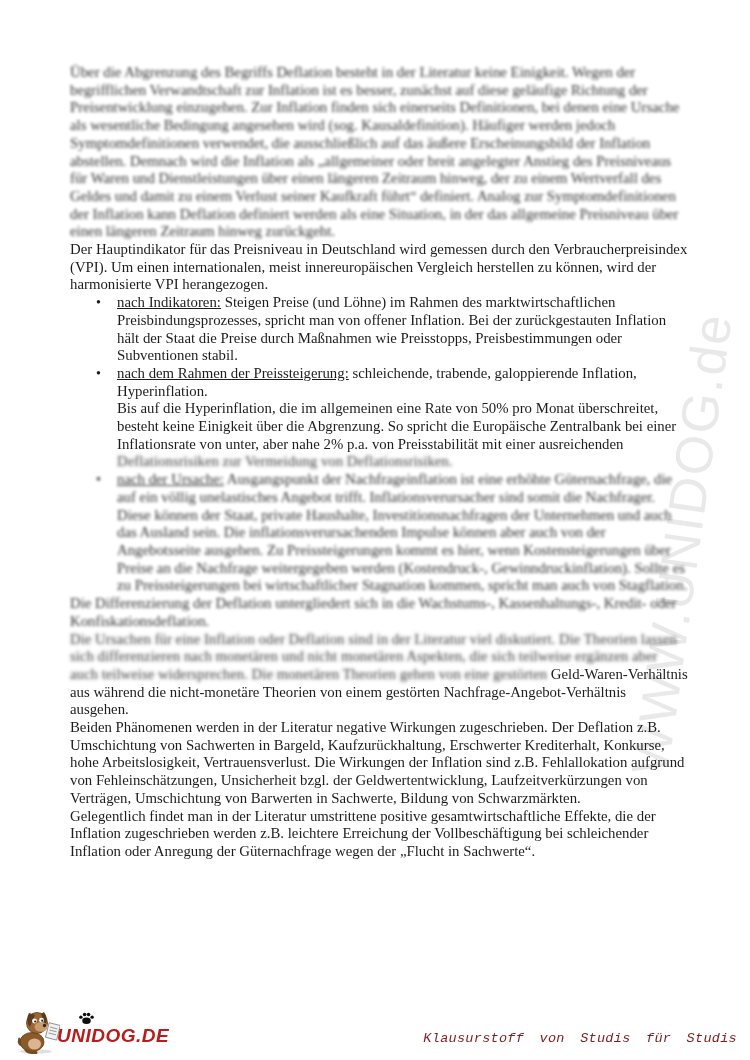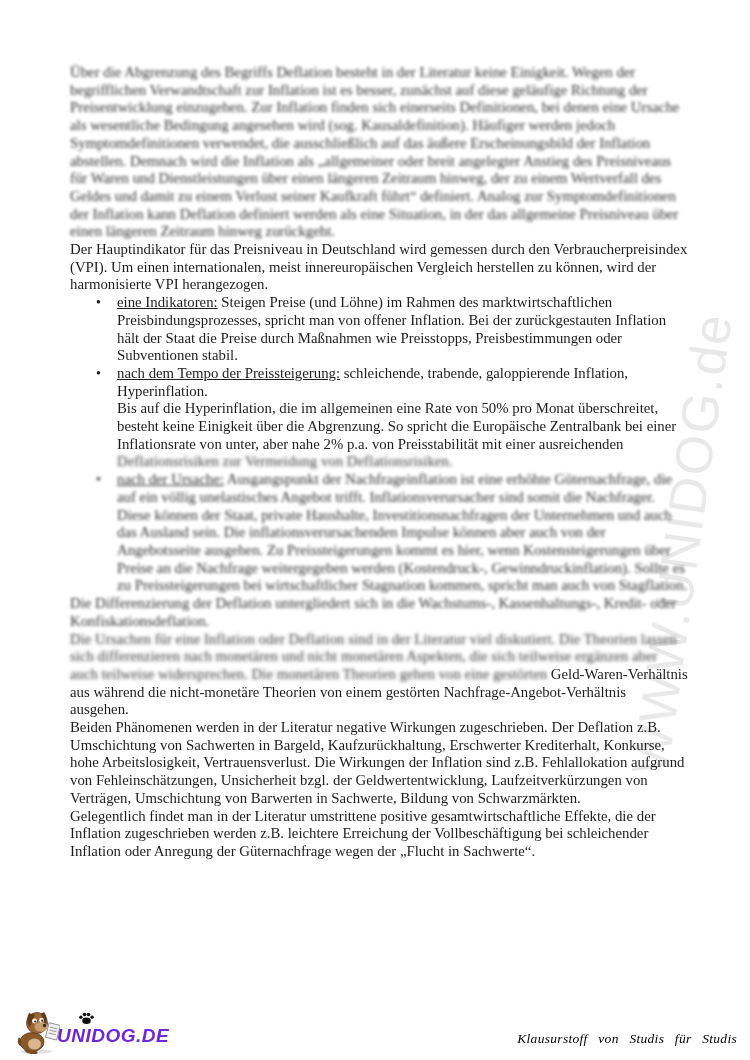--- a/index.html
+++ b/index.html
@@ -66,53 +66,53 @@
   }
   .dog-svg { position: absolute; left: 0; top: 2px; }
   .paw-svg { position: absolute; left: 62px; top: 5px; }
   .logo-text {
     position: absolute; left: 41px; top: 19px;
     font-family: "Liberation Sans", sans-serif;
     font-weight: 800;
     font-style: italic;
     font-size: 19px;
     letter-spacing: 0.5px;
-    color: #6d28d9;
+    color: #b91c1c;
     white-space: nowrap;
   }
   .tagline {
     position: absolute; right: 13px; top: 1031px;
-    font-family: Liberation Serif, serif;
+    font-family: Liberation Mono, monospace;
     font-style: italic;
     font-size: 13.5px;
-    color: #000000;
+    color: #7f1d1d;
     word-spacing: 7px;
     letter-spacing: 0.3px;
     z-index: 2;
     white-space: nowrap;
   }
 </style>
 </head>
 <body>
 
 <div class="watermark">WWW.UNIDOG.de</div>
 
 <main class="doc">
 
   <p class="blur-block">Über die Abgrenzung des Begriffs Deflation besteht in der Literatur keine Einigkeit. Wegen der begrifflichen Verwandtschaft zur Inflation ist es besser, zunächst auf diese geläufige Richtung der Preisentwicklung einzugehen. Zur Inflation finden sich einerseits Definitionen, bei denen eine Ursache als wesentliche Bedingung angesehen wird (sog. Kausaldefinition). Häufiger werden jedoch Symptomdefinitionen verwendet, die ausschließlich auf das äußere Erscheinungsbild der Inflation abstellen. Demnach wird die Inflation als „allgemeiner oder breit angelegter Anstieg des Preisniveaus für Waren und Dienstleistungen über einen längeren Zeitraum hinweg, der zu einem Wertverfall des Geldes und damit zu einem Verlust seiner Kaufkraft führt“ definiert. Analog zur Symptomdefinitionen der Inflation kann Deflation definiert werden als eine Situation, in der das allgemeine Preisniveau über einen längeren Zeitraum hinweg zurückgeht.</p>
 
   <p class="mt-sm">Der Hauptindikator für das Preisniveau in Deutschland wird gemessen durch den Verbraucherpreisindex (VPI). Um einen internationalen, meist innereuropäischen Vergleich herstellen zu können, wird der harmonisierte VPI herangezogen.</p>
 
 
   <ul class="bullets">
     <li>
-      <span class="lead">eine Indikatoren:</span><span> Steigen Preise (und Löhne) im Rahmen des marktwirtschaftlichen Preisbindungsprozesses, spricht man von offener Inflation. Bei der zurückgestauten Inflation hält der Staat die Preise durch Maßnahmen wie Preisstopps, Preisbestimmungen oder Subventionen stabil.</span>
+      <span class="lead">nach Indikatoren:</span><span> Steigen Preise (und Löhne) im Rahmen des marktwirtschaftlichen Preisbindungsprozesses, spricht man von offener Inflation. Bei der zurückgestauten Inflation hält der Staat die Preise durch Maßnahmen wie Preisstopps, Preisbestimmungen oder Subventionen stabil.</span>
     </li>
     <li>
-      <span class="lead">nach dem Tempo der Preissteigerung:</span><span> schleichende, trabende, galoppierende Inflation, Hyperinflation.</span><br>
+      <span class="lead">nach dem Rahmen der Preissteigerung:</span><span> schleichende, trabende, galoppierende Inflation, Hyperinflation.</span><br>
       <span>Bis auf die Hyperinflation, die im allgemeinen eine Rate von 50% pro Monat überschreitet, besteht keine Einigkeit über die Abgrenzung. So spricht die Europäische Zentralbank bei einer Inflationsrate von unter, aber nahe 2% p.a. von Preisstabilität mit einer ausreichenden </span><span class="blur-inline">Deflationsrisiken zur Vermeidung von Deflationsrisiken.</span>
     </li>
     <li class="blur-block">
       <span class="lead">nach der Ursache:</span><span> Ausgangspunkt der Nachfrageinflation ist eine erhöhte Güternachfrage, die auf ein völlig unelastisches Angebot trifft. Inflationsverursacher sind somit die Nachfrager. Diese können der Staat, private Haushalte, Investitionsnachfragen der Unternehmen und auch das Ausland sein. Die inflationsverursachenden Impulse können aber auch von der Angebotsseite ausgehen. Zu Preissteigerungen kommt es hier, wenn Kostensteigerungen über Preise an die Nachfrage weitergegeben werden (Kostendruck-, Gewinndruckinflation). Sollte es zu Preissteigerungen bei wirtschaftlicher Stagnation kommen, spricht man auch von Stagflation.</span>
     </li>
   </ul>
 
   <p class="blur-block">Die Differenzierung der Deflation untergliedert sich in die Wachstums-, Kassenhaltungs-, Kredit- oder Konfiskationsdeflation.</p>
 
   <p class="mt-lg">

